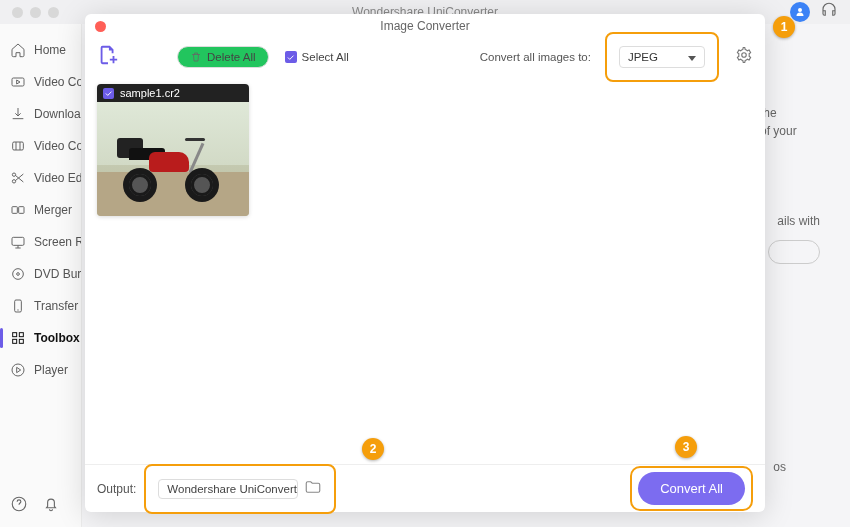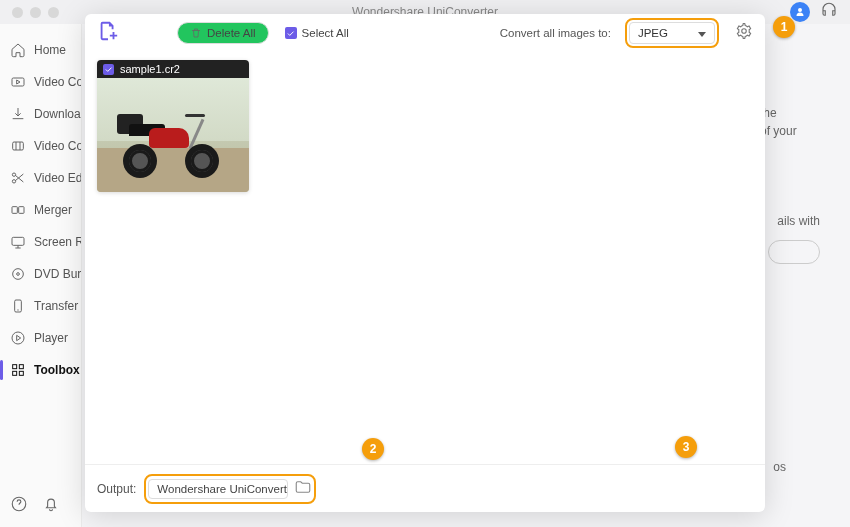--- a/index.html
+++ b/index.html
@@ -45,21 +45,21 @@
   .pill-btn { display: flex; align-items: center; gap: 5px; border: 1px solid #ddd; border-radius: 14px; padding: 4px 12px; font-size: 11.5px; color: #444; cursor: pointer; background:#22c55e;}
   .pill-btn svg { width: 12px; height: 12px; stroke: #666; fill: none; stroke-width: 1.6; }
   .select-all { display: flex; align-items: flex-start; gap: 5px; font-size: 11.5px; color: #444; margin-left: 6px; }
   .chk { width: 12px; height: 12px; border-radius: 2px; background: #6c5ce7; display:flex; align-items:center; justify-content:center;}
   .chk svg { width: 9px; height: 9px; stroke:#fff; fill:none; stroke-width:2.5;}
   .toolbar-spacer { flex: 1; }
   .convert-label { font-size: 11.5px; color: #555; margin-right: 4px;}
   .format-select { display:flex; align-items:center; gap: 20px; border: 1px solid #ddd; border-radius: 4px; padding: 4px 8px; font-size: 11.5px; color:#333; cursor:pointer; position: relative;}
   .format-select::after { content:""; border-left:4px solid transparent; border-right:4px solid transparent; border-top:5px solid #555; position:absolute; right:8px; top:9px;}
   .settings-btn svg { width: 18px; height: 18px; stroke:#777; fill:none; stroke-width:1.5;}
-  .callout-ring { border: 2px solid #f59e0b; border-radius: 8px; padding: 2px; }
+  .callout-ring { border: 2px solid #f59e0b; border-radius: 8px; padding: 12px; }
 
   .modal-body { flex: 1; padding: 8px 12px; overflow: auto; }
   .thumb-card { width: 152px; border-radius: 4px; overflow: hidden; box-shadow: 0 1px 4px rgba(0,0,0,0.15); background:#fff;}
   .thumb-head { background: #222; color:#fff; font-size:11px; padding: 3px 6px; display:flex; align-items:center; gap:6px;}
   .thumb-head .chk { width:11px; height:11px;}
   .thumb-img { width: 152px; height: 114px; position: relative; overflow:hidden;}
   .thumb-foot { font-size: 10.5px; color:#555; text-align:center; padding: 5px 2px; background:#fafafa;}
 
   
   .sky { position:absolute; inset:0; background: linear-gradient(#dfe8d8,#d2dac6 55%,#c4c9b0 55%,#b8bb9a);}
@@ -187,39 +187,39 @@
     </div>
     <div class="sidebar-item">
       <span class="sicon">
           <svg viewBox="0 0 24 24">
             <rect x="7" y="3" width="10" height="18" rx="2"></rect>
             <path d="M11 18h2"></path>
           </svg>
         </span>
       <span>Transfer</span>
     </div>
-    <div class="sidebar-item">
-      <span class="sicon">
-          <svg viewBox="0 0 24 24">
-            <circle cx="12" cy="12" r="9"></circle>
-            <path d="M10 8l6 4-6 4z"></path>
-          </svg>
-        </span>
-      <span>Player</span>
-    </div>
     <div class="sidebar-item active">
       <span class="sicon">
           <svg viewBox="0 0 24 24">
             <rect x="4" y="4" width="6" height="6"></rect>
             <rect x="14" y="4" width="6" height="6"></rect>
             <rect x="4" y="14" width="6" height="6"></rect>
             <rect x="14" y="14" width="6" height="6"></rect>
           </svg>
         </span>
       <span>Toolbox</span>
+    </div>
+    <div class="sidebar-item">
+      <span class="sicon">
+          <svg viewBox="0 0 24 24">
+            <circle cx="12" cy="12" r="9"></circle>
+            <path d="M10 8l6 4-6 4z"></path>
+          </svg>
+        </span>
+      <span>Player</span>
     </div>
 
     <div class="bottom-icons">
       <span><svg viewBox="0 0 24 24">
             <circle cx="12" cy="12" r="9"></circle>
             <path d="M9.5 9a2.5 2.5 0 115 0c0 1.5-2.5 2-2.5 4m0 3h.01"></path>
           </svg></span>
       <span><svg viewBox="0 0 24 24">
             <path d="M6 17h12l-1.5-2V10a4.5 4.5 0 00-9 0v5L6 17zm4 2a2 2 0 004 0"></path>
           </svg></span>
@@ -231,20 +231,24 @@
       <span>the</span><br>
       <span>of your</span>
     </div>
     <div class="hint-right2">ails with</div>
     <div class="hint-pill"></div>
     <div class="hint-right3">os</div>
   </div>
 </div>
 
 <div class="modal">
+  <div class="modal-header">
+    <div class="modal-close"></div>
+    <div class="modal-title">Image Converter</div>
+  </div>
 
   <div class="modal-toolbar">
     <span class="add-file">
       <svg viewBox="0 0 24 24">
           <path d="M6 2h8l4 4v4h-2V7h-3V4H6v16h6v2H6a2 2 0 01-2-2V4a2 2 0 012-2zm11 14v-3h2v3h3v2h-3v3h-2v-3h-3v-2h3z"></path>
         </svg>
     </span>
     <div style="width:38px"></div>
     <button class="pill-btn">
       <svg viewBox="0 0 24 24">
@@ -309,18 +313,23 @@
         <span>Wondershare UniConverter13</span>
 
       </div>
       <span class="folder-btn">
         <svg viewBox="0 0 24 24">
             <path d="M3 7a2 2 0 012-2h4l2 2h8a2 2 0 012 2v8a2 2 0 01-2 2H5a2 2 0 01-2-2V7z"></path>
           </svg>
       </span>
     </span>
     <div class="footer-spacer"></div>
+    <span class="callout-ring-lg">
+      <button class="convert-btn">
+        <span>Convert All</span>
+      </button>
+    </span>
   </div>
 
   <div class="step-badge sb1">1</div>
   <div class="step-badge sb2">2</div>
   <div class="step-badge sb3">3</div>
 </div>
 
 </body></html>

